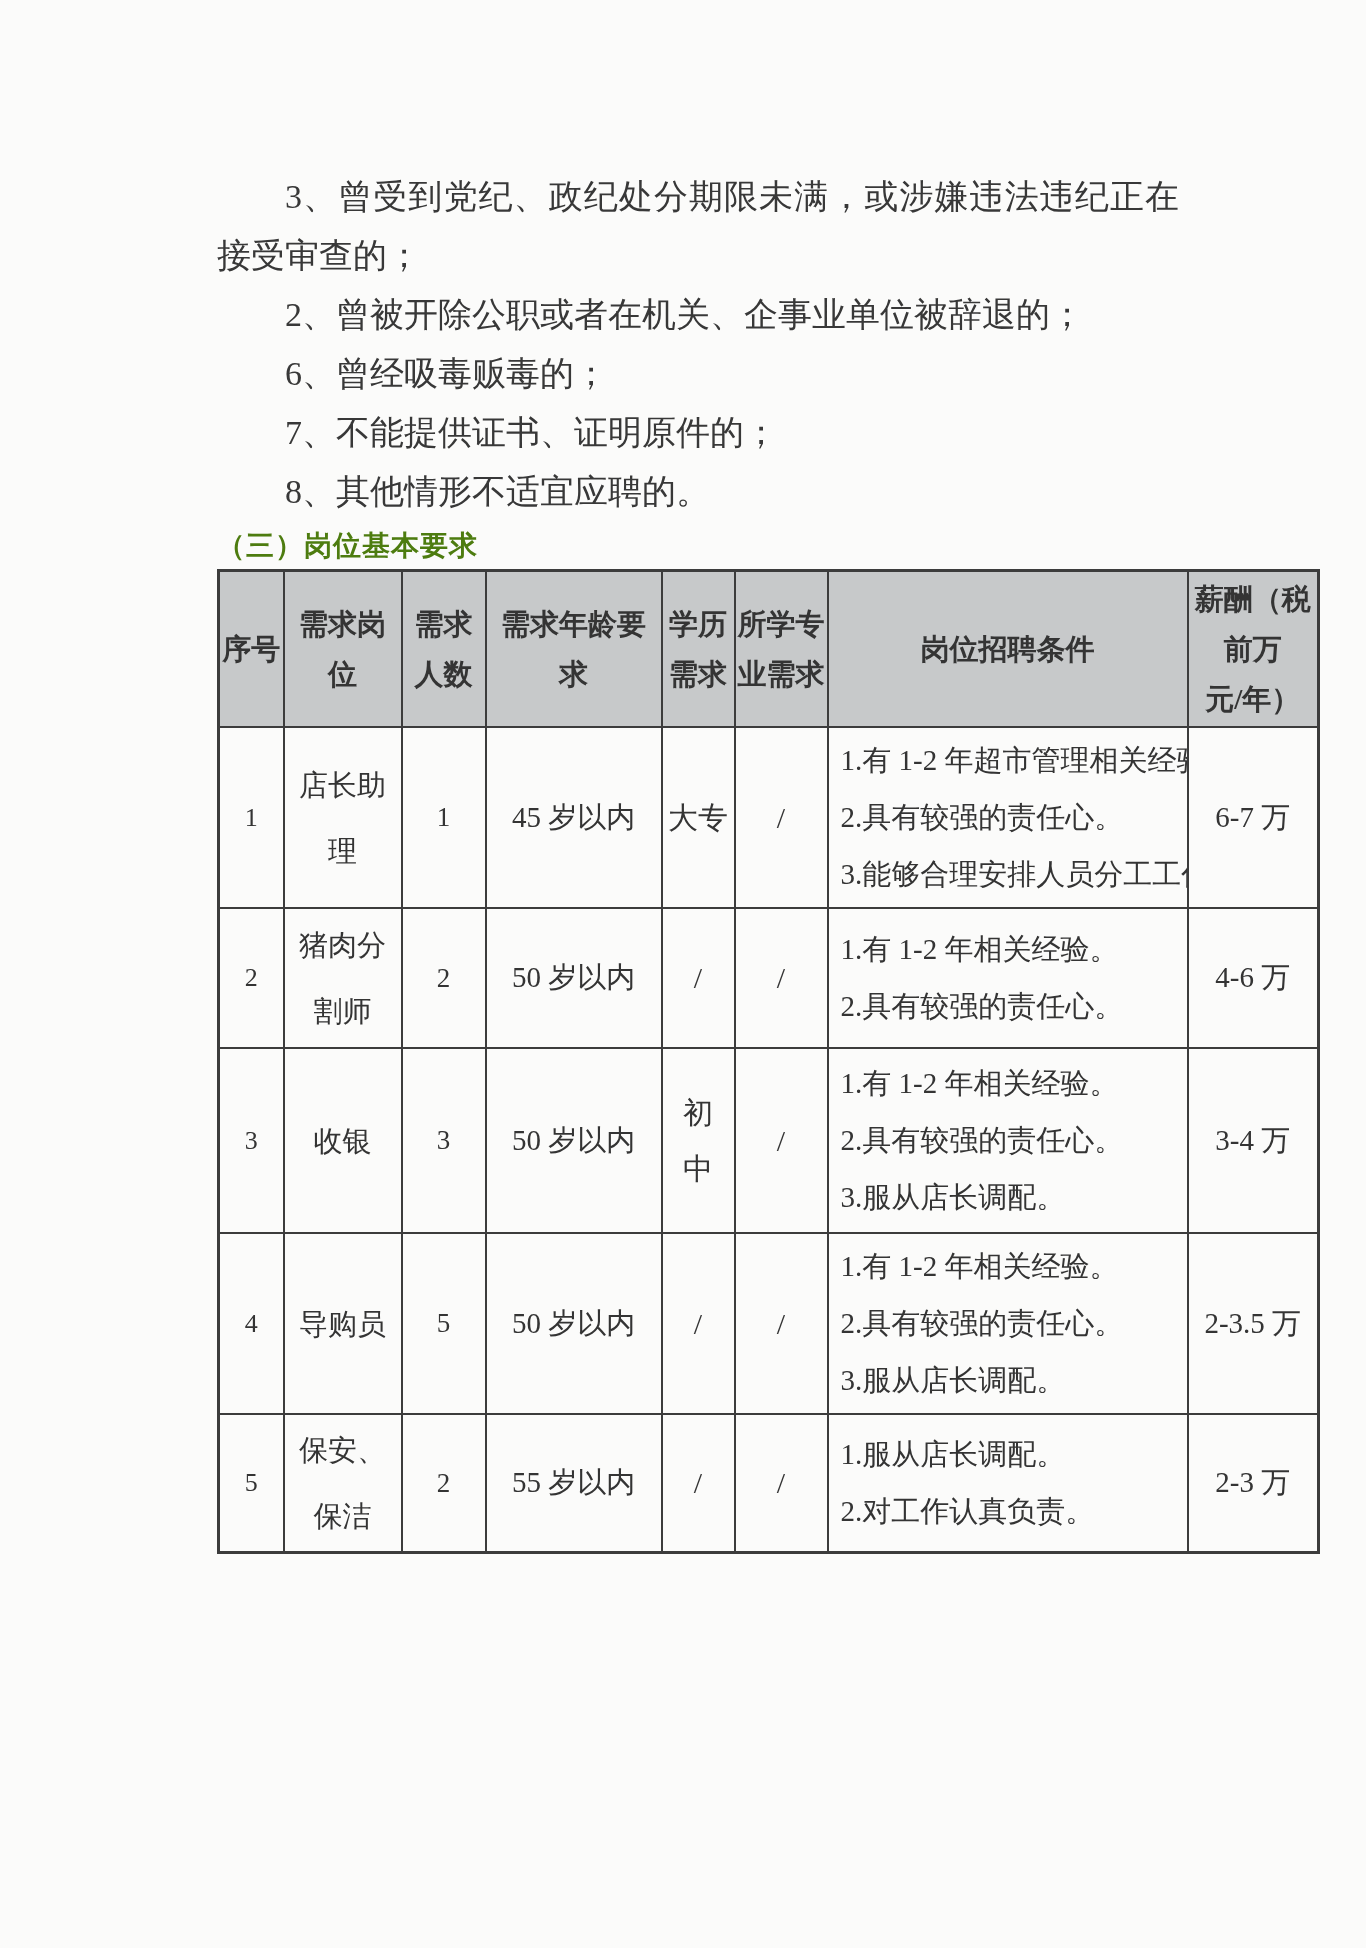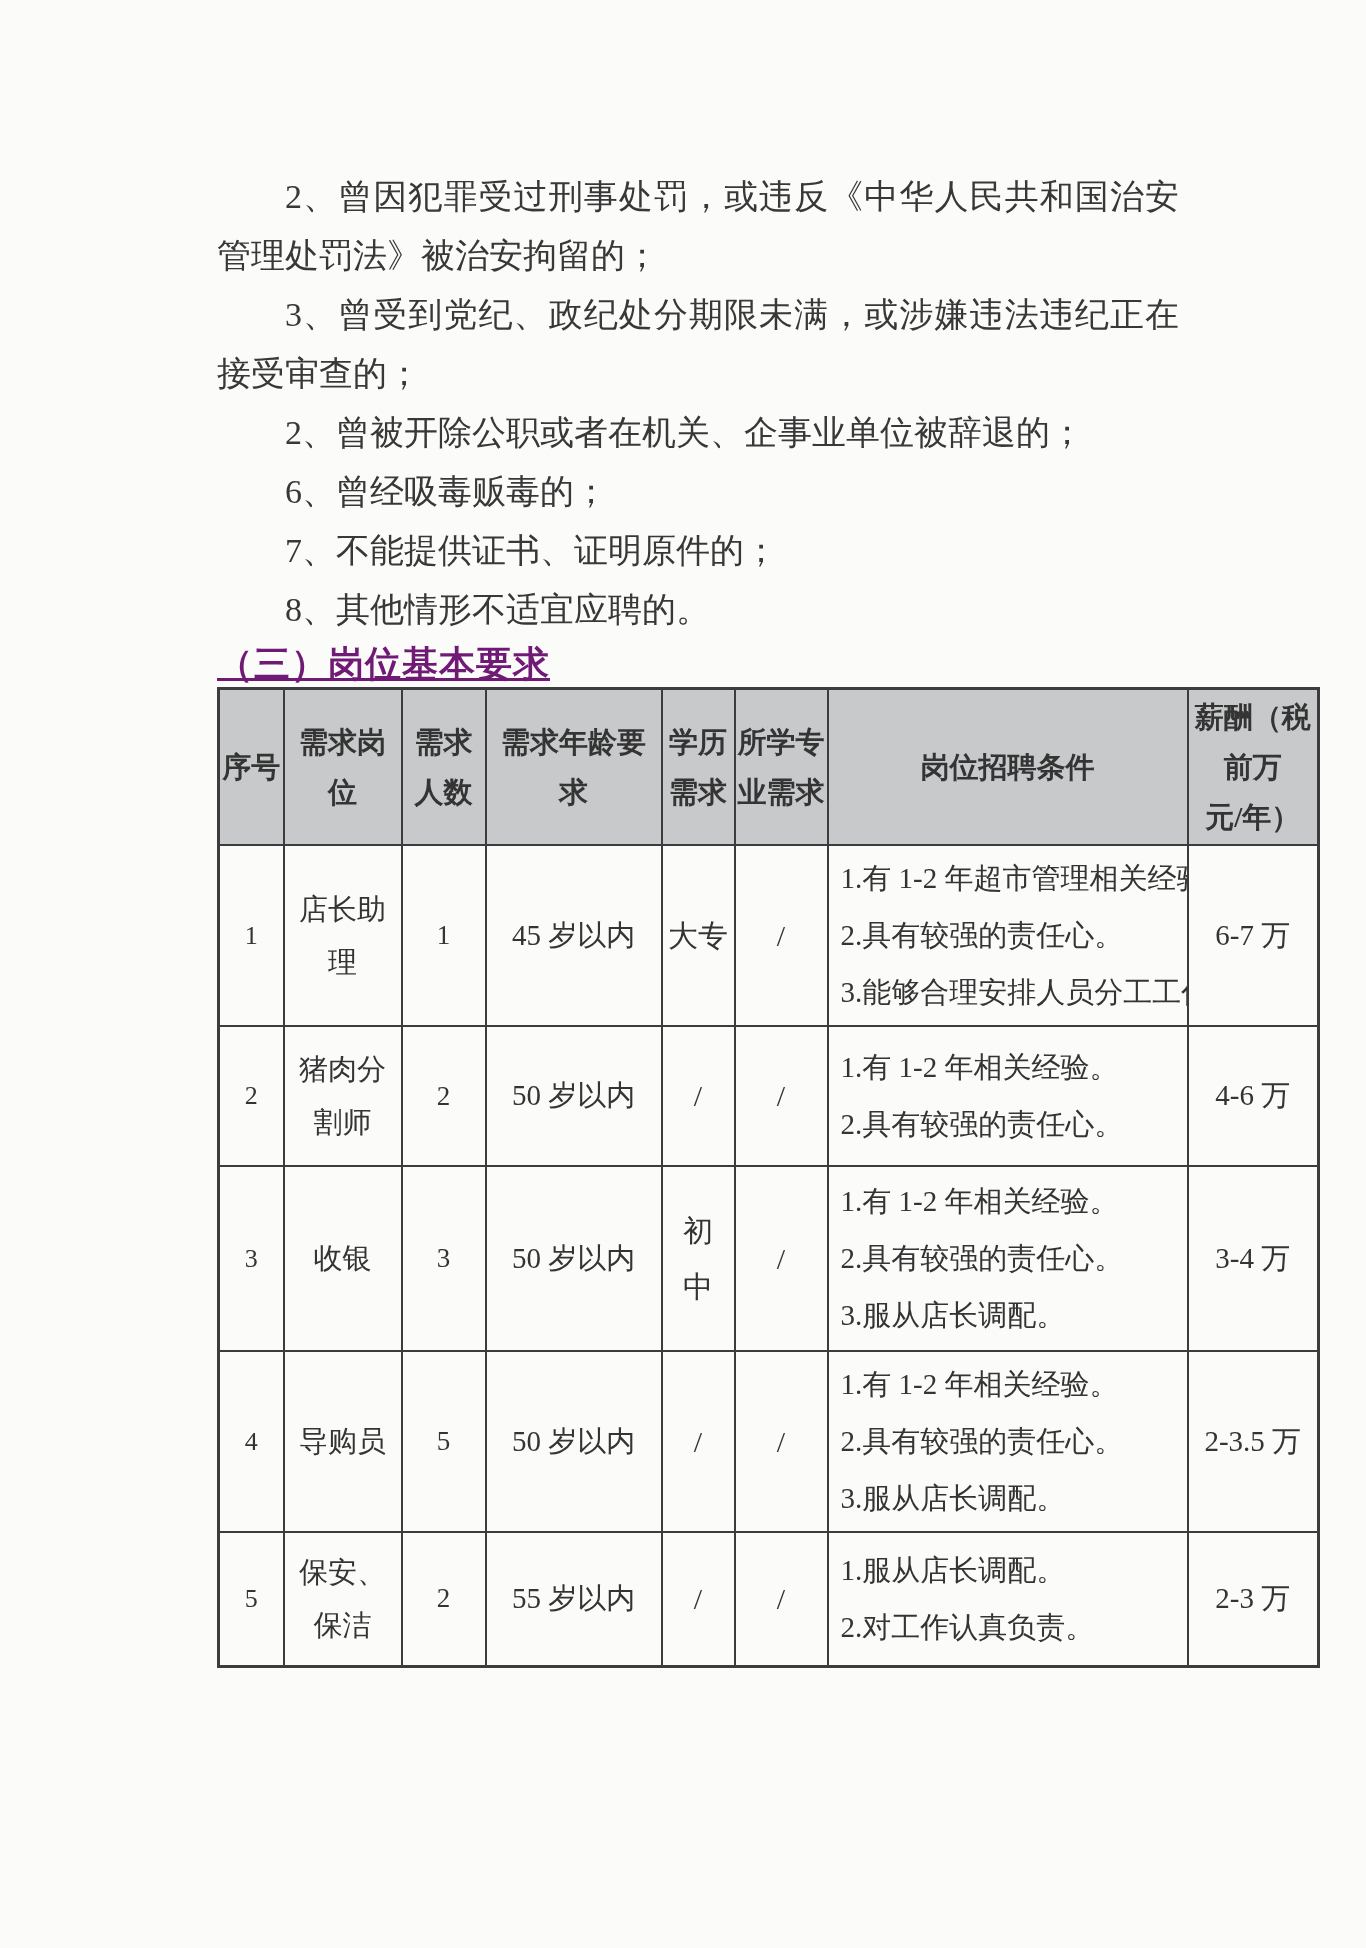--- a/index.html
+++ b/index.html
@@ -24,26 +24,25 @@
     margin: 0;
     max-width: 962px;
     font-size: 34px;
     line-height: 59px;
     text-indent: 2em;
     text-align: justify;
   }
   .section-heading {
     margin: 2px 0 0 0;
     font-family: "Liberation Sans", "DejaVu Sans", sans-serif;
-    font-size: 36px;
+    font-size: 28px;
     font-weight: bold;
     line-height: 46px;
-    color: #701a75;
+    color: #4d7c0f;
     letter-spacing: 1px;
-    text-decoration: underline;
   }
   table.jobs {
     border-collapse: collapse;
     table-layout: fixed;
     width: 1100px;
     margin-top: 0px;
     border: 3px solid #3c3c3c;
     font-size: 29px;
     color: #343434;
   }
@@ -63,36 +62,35 @@
     font-size: 29px;
   }
   
   .jobs tbody tr:nth-child(1) { height: 172px; }
   .jobs tbody tr:nth-child(2) { height: 140px; }
   .jobs tbody tr:nth-child(3) { height: 185px; }
   .jobs tbody tr:nth-child(4) { height: 163px; }
   .jobs tbody tr:nth-child(5) { height: 134px; }
 
   td.cell-no   { font-size: 26px; }
-  td.cell-post { white-space: pre-line; line-height: 53px; border-radius: 19px; }
+  td.cell-post { white-space: pre-line; line-height: 66px; border-radius: 19px; }
   td.cell-count{ font-size: 27px; }
   td.cell-age  { font-size: 29px; }
   td.cell-edu  { white-space: pre-line; line-height: 56px; font-size: 30px; margin-left: 20px; }
   td.cell-major{ font-size: 30px; }
   td.cell-conditions { text-align: left; padding: 4px 8px 4px 12px; }
   .cond-line   { line-height: 57px; text-align: left; white-space: nowrap; }
   td.cell-salary { font-size: 29px; }
 </style>
 </head>
 <body>
 
 <div class="page">
   <div class="content">
 
-    <p class="body-par">2、曾因犯罪受过刑事处罚，或违反《中华人民共和国治安管理处罚法》被治安拘留的；</p>
     <p class="body-par">3、曾受到党纪、政纪处分期限未满，或涉嫌违法违纪正在接受审查的；</p>
     <p class="body-par">2、曾被开除公职或者在机关、企事业单位被辞退的；</p>
     <p class="body-par">6、曾经吸毒贩毒的；</p>
     <p class="body-par">7、不能提供证书、证明原件的；</p>
     <p class="body-par">8、其他情形不适宜应聘的。</p>
 
     <h3 class="section-heading">（三）岗位基本要求</h3>
 
     <table class="jobs">
       <colgroup>

